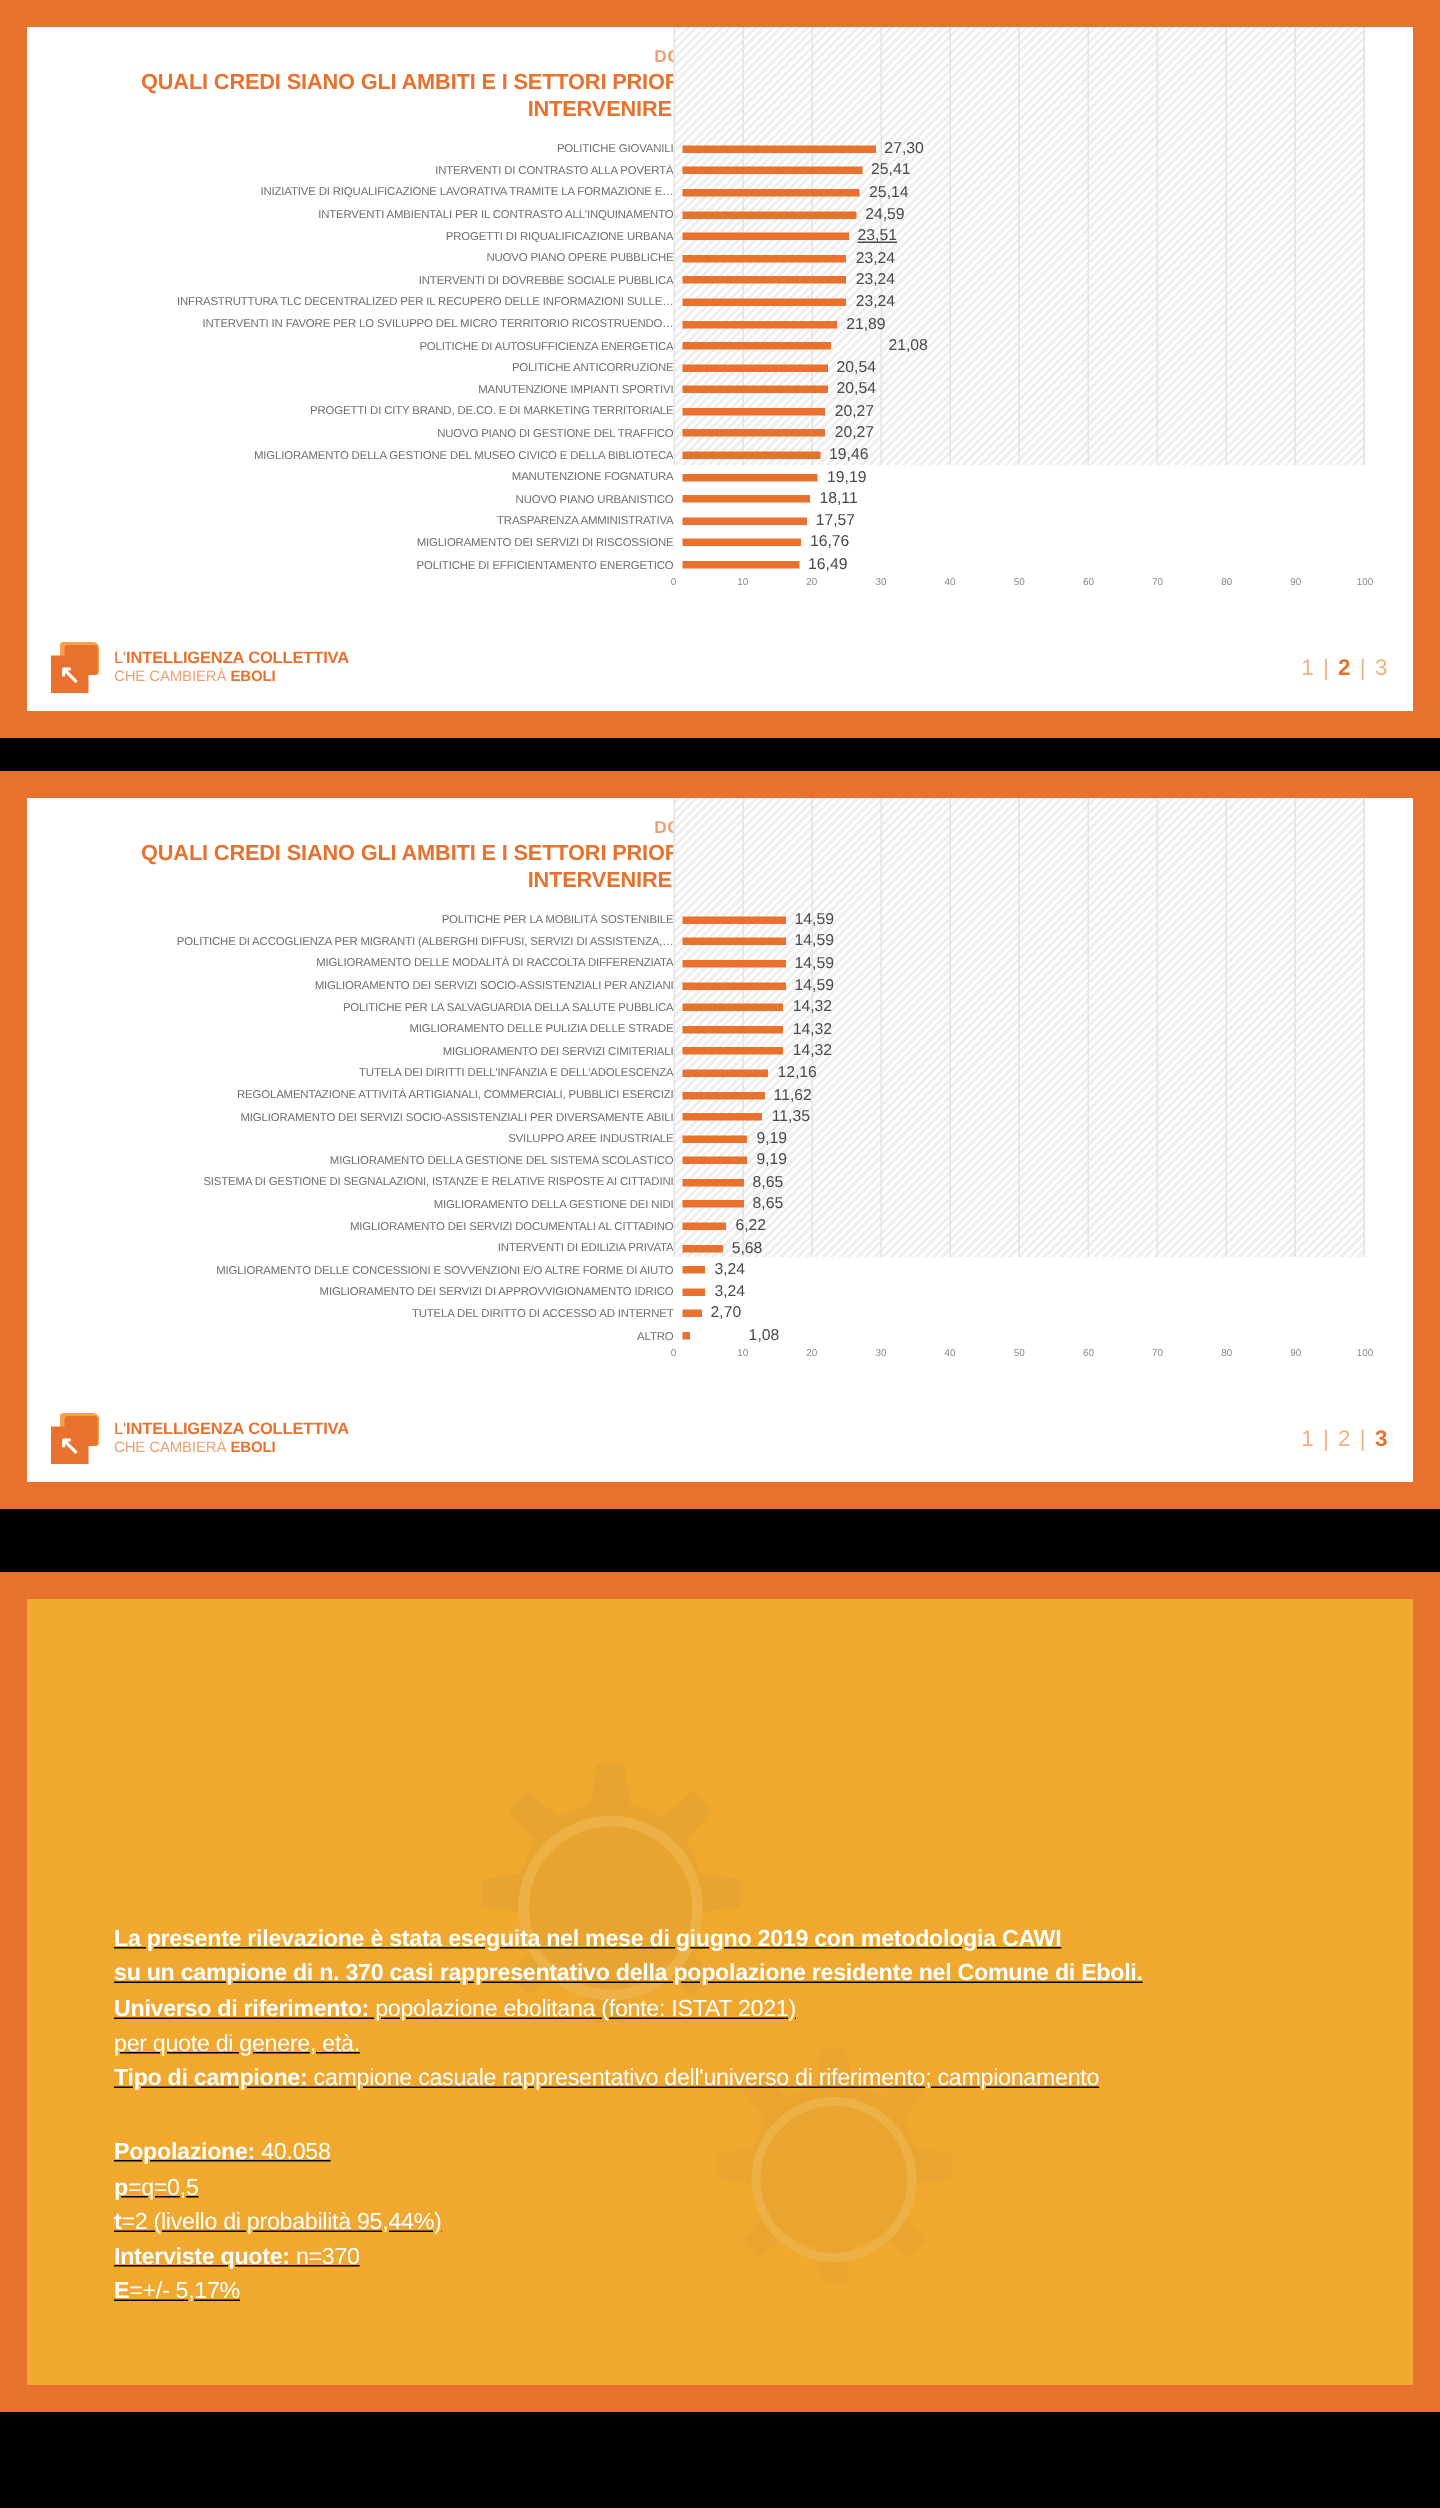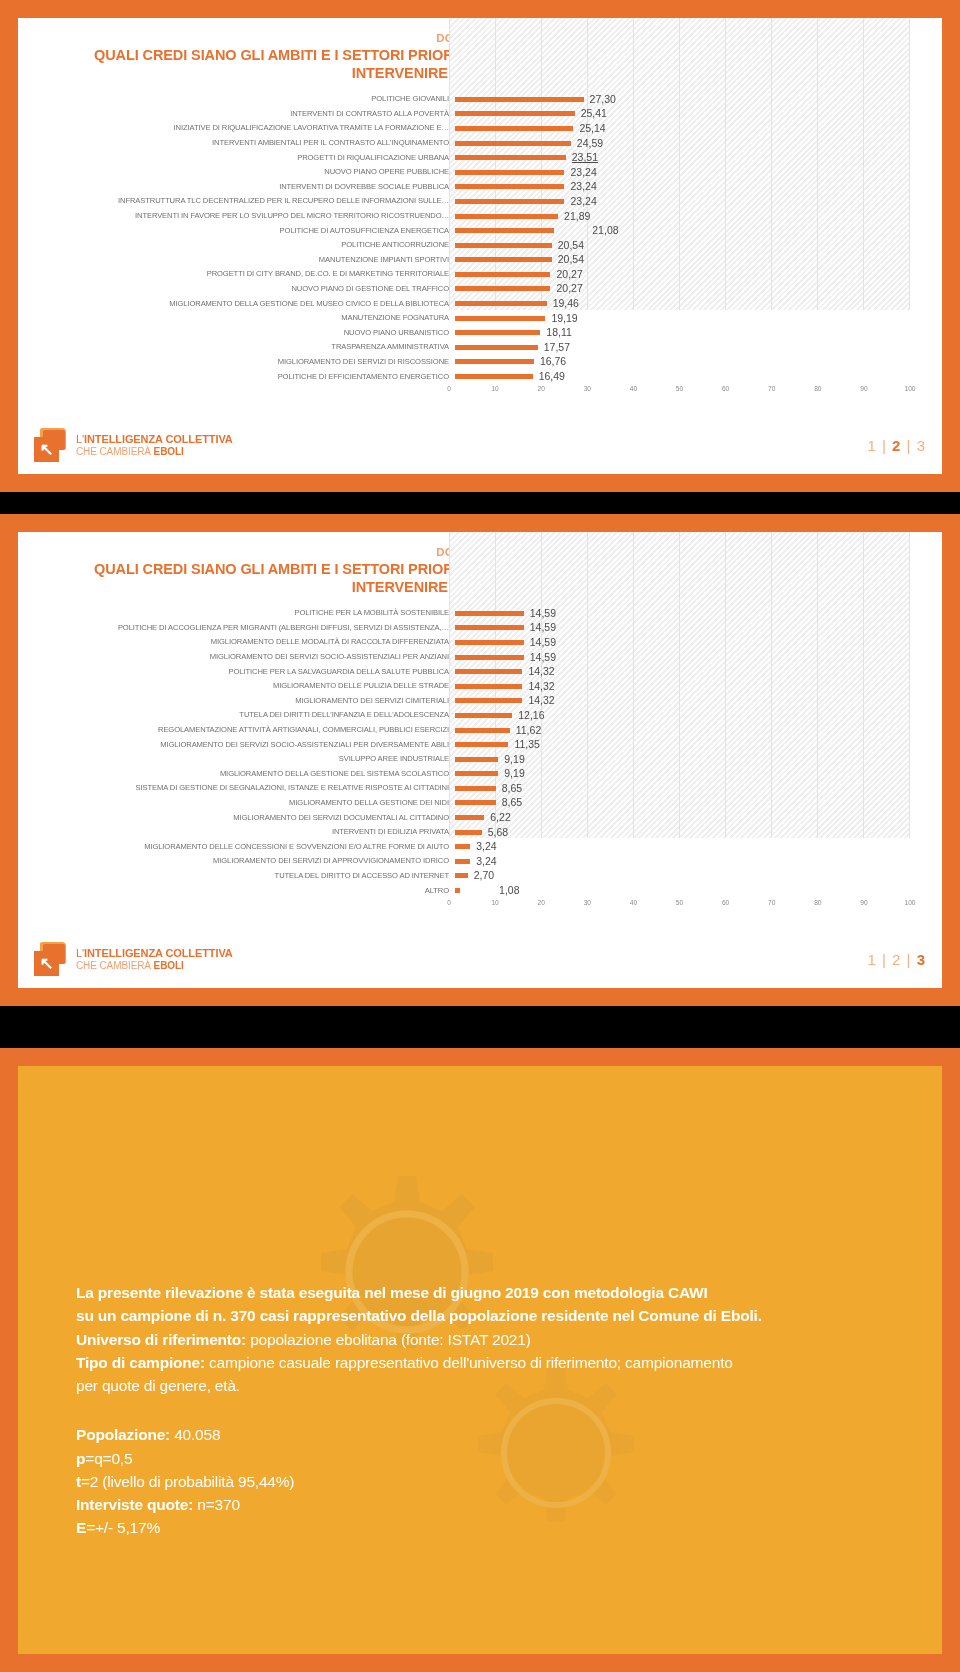--- a/index.html
+++ b/index.html
@@ -578,39 +578,39 @@
           <span>2</span>
           <span>|</span>
           <b>3</b>
         </div>
       </div>
     </div>
   </div>
 
   <div class="gap" style="height:42px;"></div>
 
-  <div class="meth-outer" style="height:624px;">
+  <div class="meth-outer" style="height:560px;text-decoration:underline;">
     <div class="meth" style="height:100%;">
       <svg width="960" height="600" style="position:absolute;left:180px;top:90px;z-index:1;opacity:.55">
         <g fill="#E2A233">
           <path d="M200 20 l18 0 4 26 22 9 20-17 13 13 -17 20 9 22 26 4 0 18 -26 4 -9 22 17 20 -13 13 -20-17 -22 9 -4 26 -18 0 -4-26 -22-9 -20 17 -13-13 17-20 -9-22 -26-4 0-18 26-4 9-22 -17-20 13-13 20 17 22-9z"></path>
         </g>
         <circle cx="209" cy="116" r="58" fill="none" stroke="#EEB95A" stroke-width="7"></circle>
         <g fill="#E2A233" opacity=".9">
           <path d="M350 210 l16 0 4 24 20 8 18-15 11 11 -15 18 8 20 24 4 0 16 -24 4 -8 20 15 18 -11 11 -18-15 -20 8 -4 24 -16 0 -4-24 -20-8 -18 15 -11-11 15-18 -8-20 -24-4 0-16 24-4 8-20 -15-18 11-11 18 15 20-8z"></path>
         </g>
         <circle cx="358" cy="297" r="52" fill="none" stroke="#EEB95A" stroke-width="6"></circle>
       </svg>
 
       <div class="meth-body">
         <div class="blk"><b>La presente rilevazione è stata eseguita nel mese di giugno 2019 con metodologia CAWI</b></div>
         <div class="blk"><b>su un campione di n. 370 casi rappresentativo  della popolazione residente nel Comune di Eboli.</b></div>
         <div class="blk"><b>Universo di riferimento:</b><span> popolazione ebolitana (fonte: ISTAT 2021)</span></div>
+        <div class="blk"><span>per quote di genere, età.</span></div>
         <div class="blk"><b>Tipo di campione:</b><span> campione casuale rappresentativo dell'universo di riferimento; campionamento</span></div>
-        <div class="blk"><span>per quote di genere, età.</span></div>
         <div class="spacer"></div>
         <div class="blk"><b>Popolazione:</b><span> 40.058</span></div>
         <div class="blk"><b>p</b><span>=q=0,5</span></div>
         <div class="blk"><b>t</b><span>=2 (livello di probabilità 95,44%)</span></div>
         <div class="blk"><b>Interviste quote:</b><span> n=370</span></div>
         <div class="blk"><b>E</b><span>=+/- 5,17%</span></div>
       </div>
     </div>
   </div>
 

